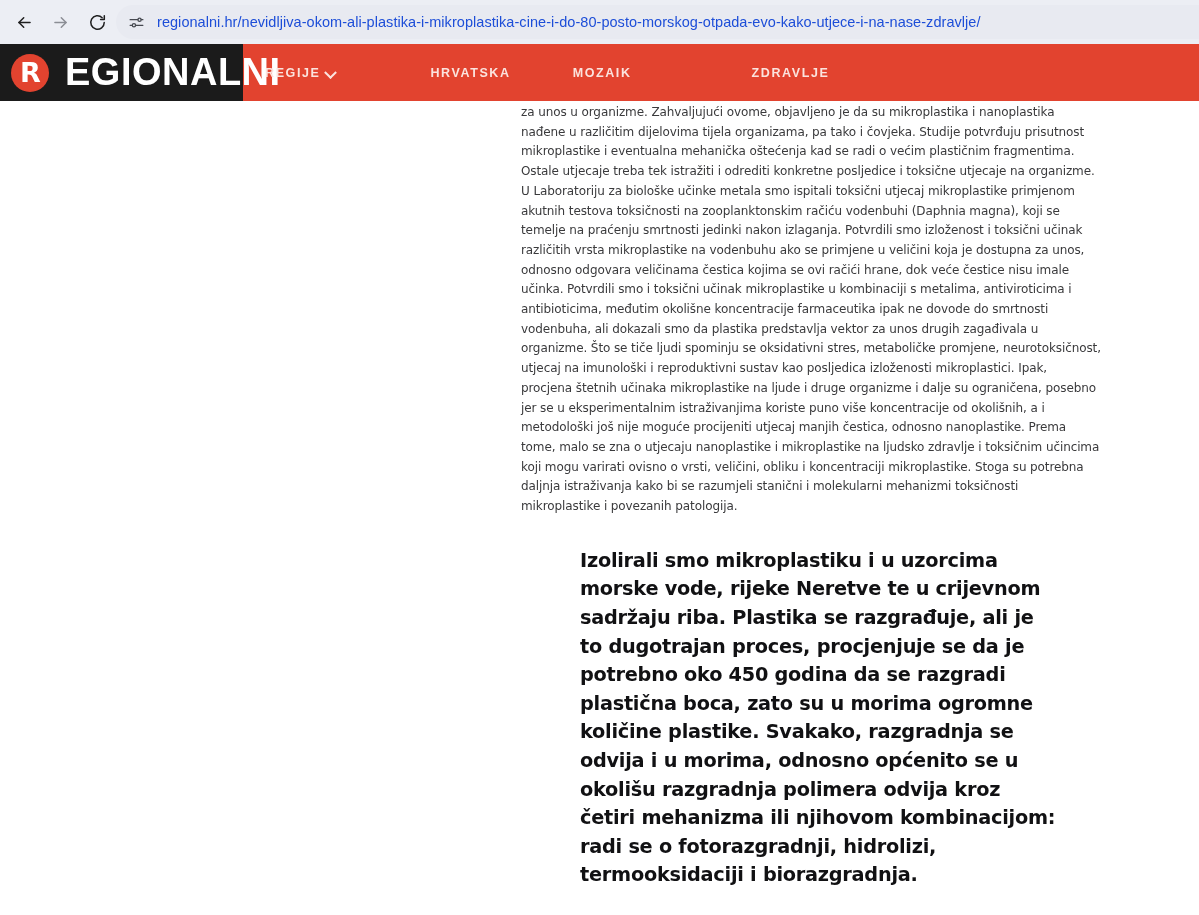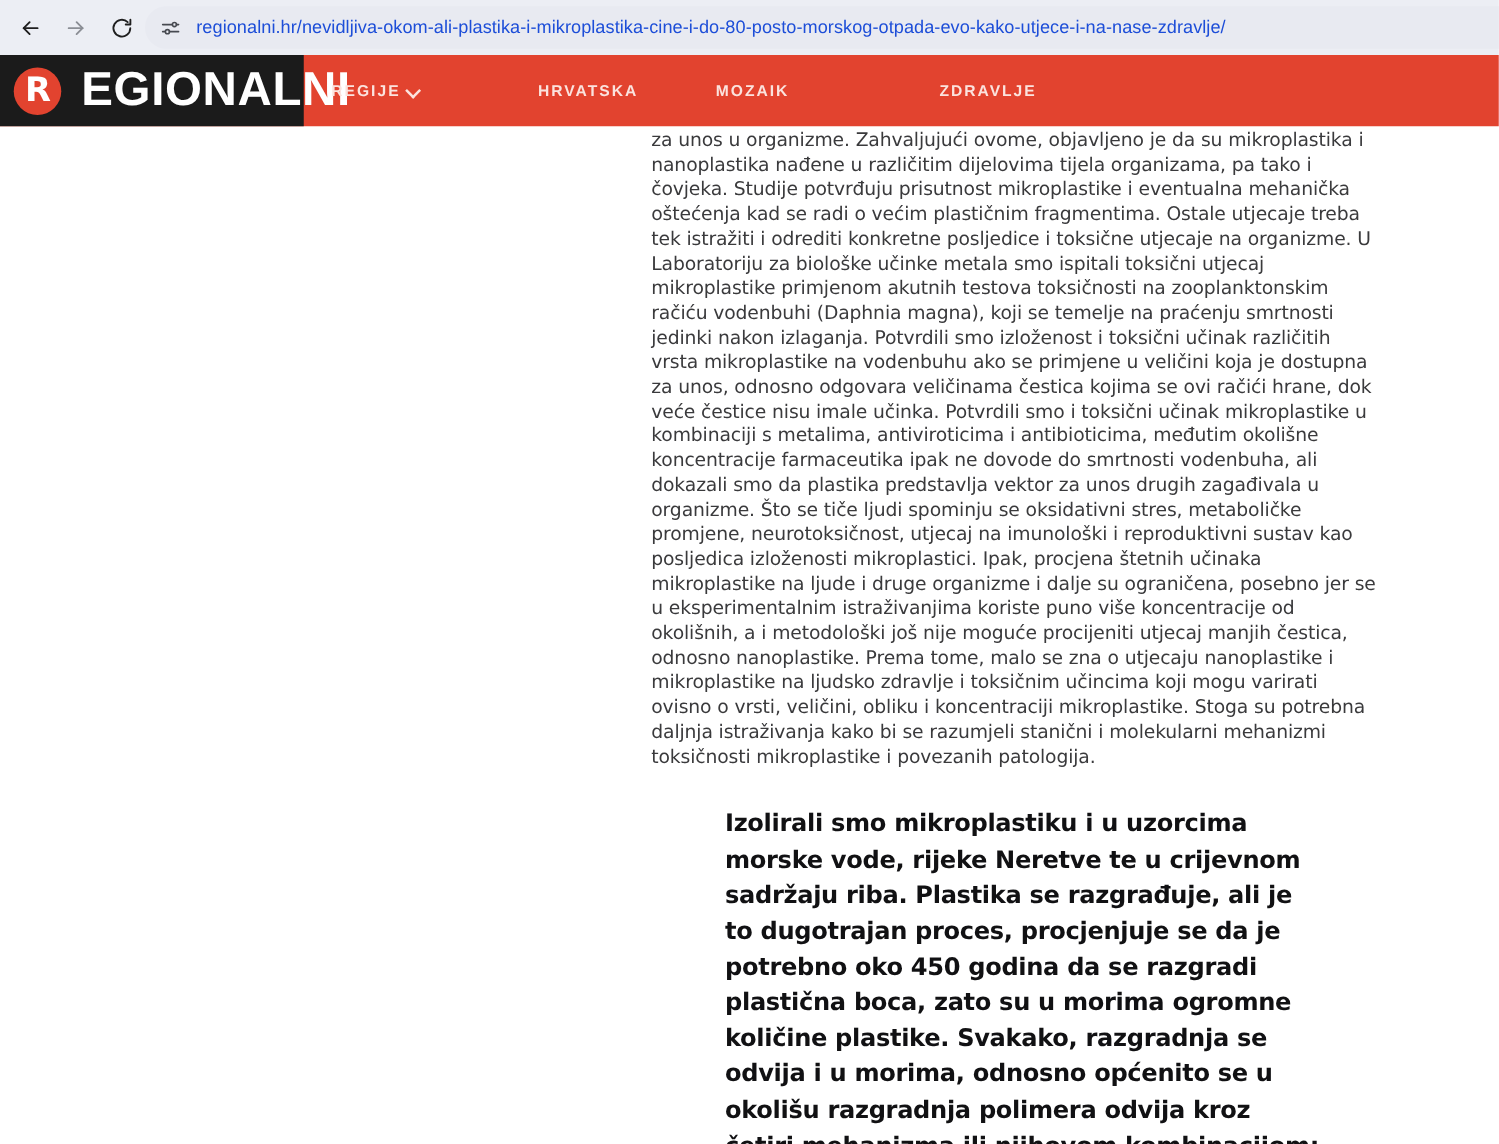--- a/index.html
+++ b/index.html
@@ -134,21 +134,21 @@
 
   
   #article {
     position: absolute;
     left: 521px;
     top: 103px;
     width: 580px;
   }
   .body-para {
     font-family: "DejaVu Sans", sans-serif;
-    font-size: 15px;
+    font-size: 12px;
     line-height: 19.7px;
     color: #3a3a3c;
     text-align: left;
     letter-spacing: -0.1px;
   }
   #pull-quote {
     margin-left: 59px;
     margin-top: 30px;
     width: 480px;
     font-family: "DejaVu Sans", sans-serif;

